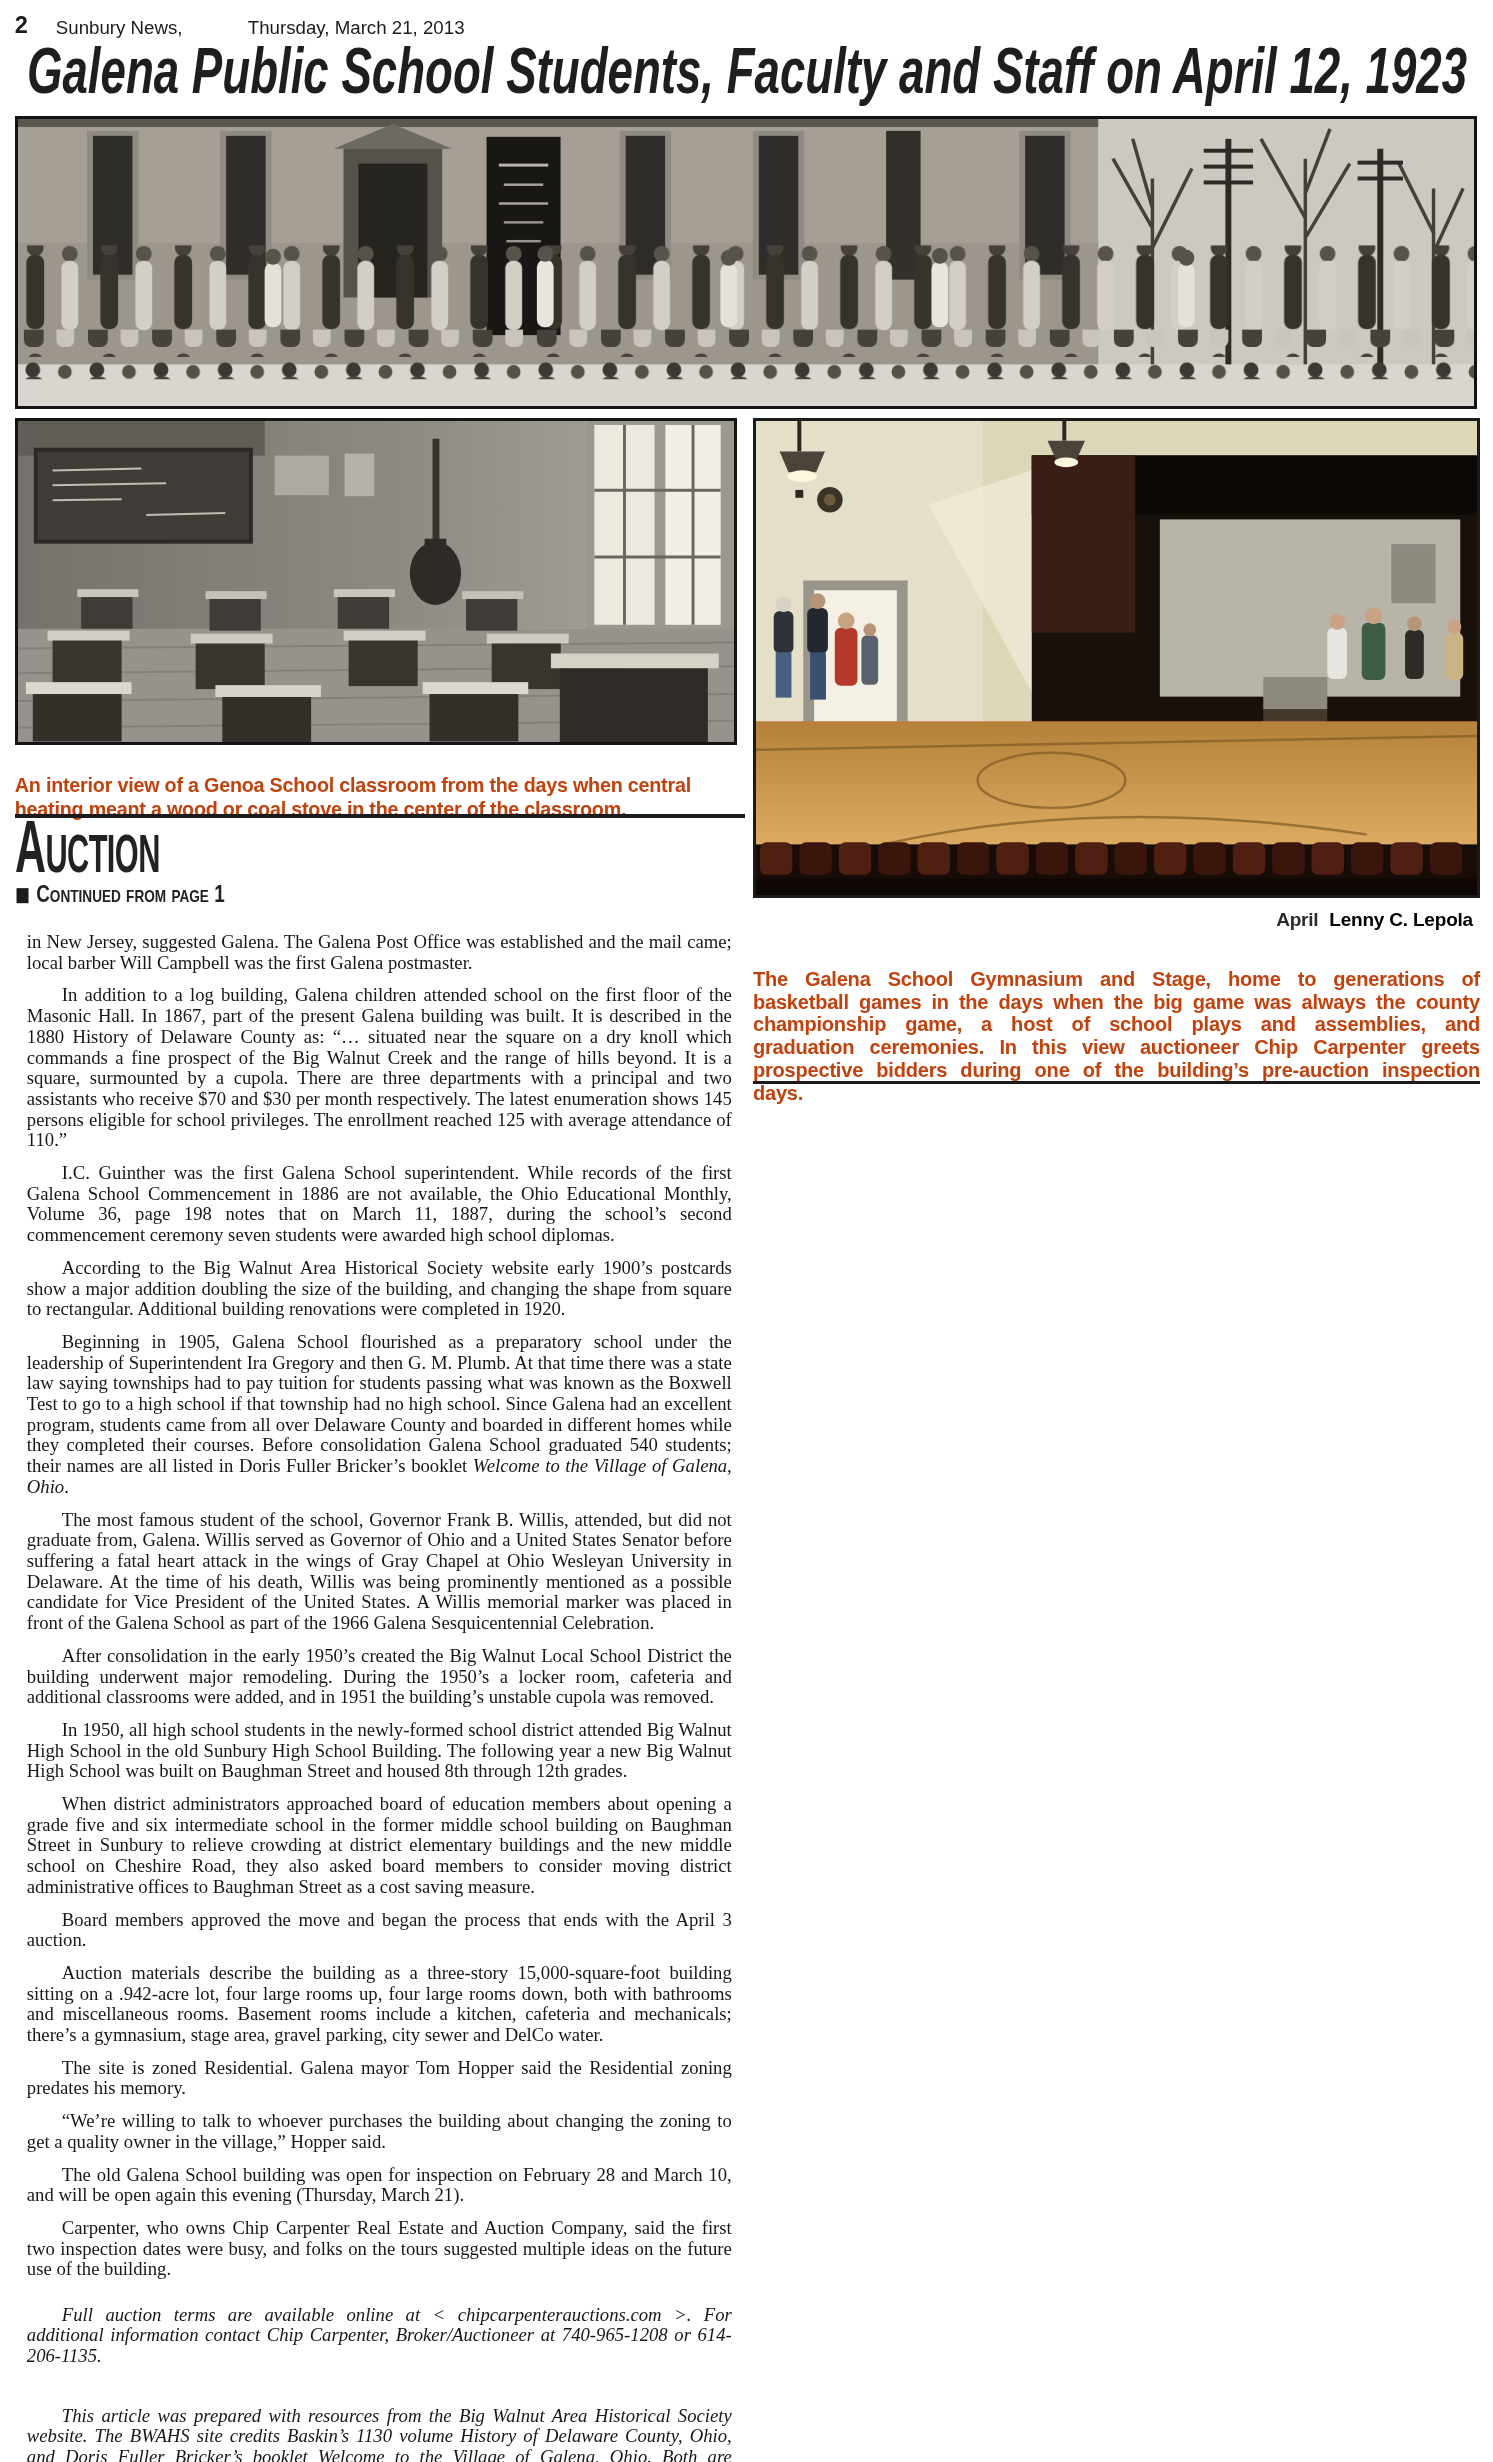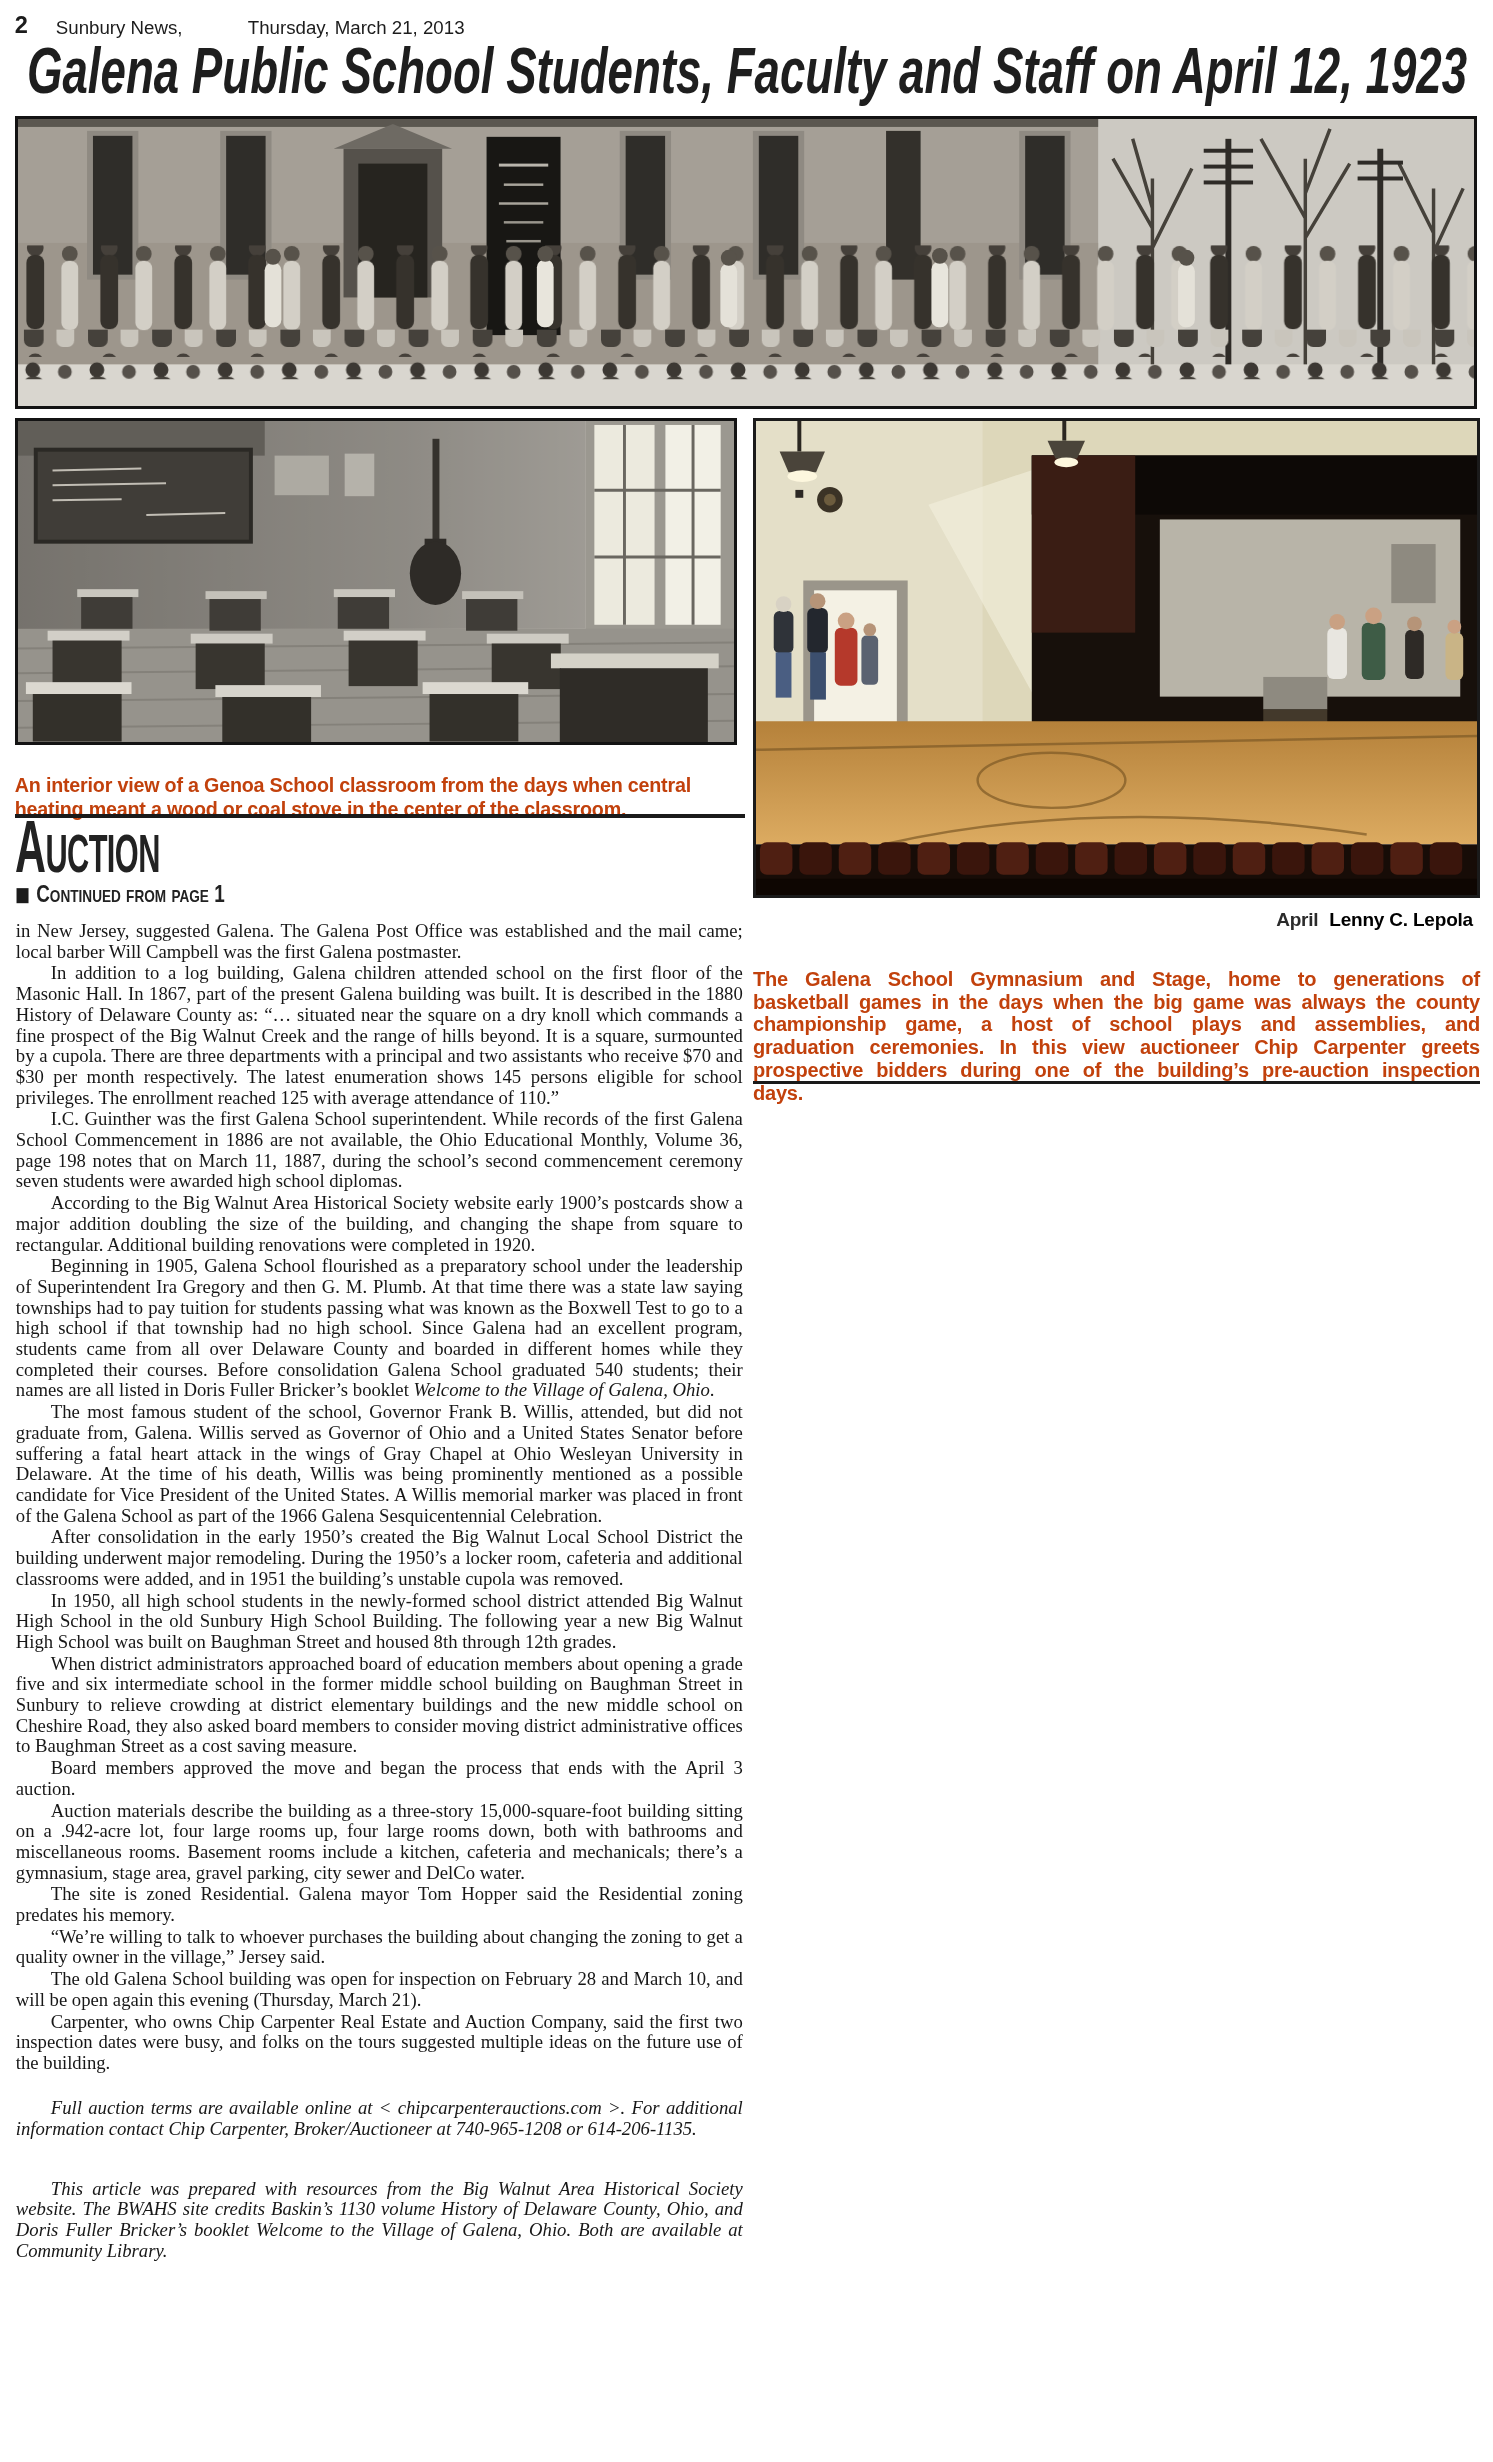--- a/index.html
+++ b/index.html
@@ -47,21 +47,21 @@
   }
   .auction span::first-letter{font-size:74px;}
   .continued{position:absolute;top:881px;left:14.8px;display:flex;align-items:center;
              transform:scaleX(0.8);transform-origin:0 0;white-space:nowrap;}
   .sq{display:inline-block;font-size:19.7px;line-height:19.7px;color:#1b1b1b;margin-right:7.9px;
       font-family:"DejaVu Sans",sans-serif;}
   .ctext{font-family:"Liberation Sans",sans-serif;font-weight:700;font-size:23.6px;
          font-variant:small-caps;letter-spacing:0;color:#222;}
   .article-body{position:absolute;top:920px;left:14.8px;width:729px;
                 font-size:18.7px;line-height:20.7px;text-align:justify;color:#171717;}
-  .para{margin:1px;text-indent:35px;}
+  .para{margin:12px;text-indent:35px;}
   .para.noindent{text-indent:0;}
   .para.italic{font-style:italic;}
   .para.sp1{margin-top:24.6px;}
   .para.sp2{margin-top:39px;}
 </style>
 </head>
 <body>
 
 <div class="pagehead">
   <span class="pagenum">2</span>
@@ -380,19 +380,19 @@
     <p class="para"><span>I.C. Guinther was the first Galena School superintendent. While records of the first Galena School Commencement in 1886 are not available, the Ohio Educational Monthly, Volume 36, page 198 notes that on March 11, 1887, during the school’s second commencement ceremony seven students were awarded high school diplomas.</span></p>
     <p class="para"><span>According to the Big Walnut Area Historical Society website early 1900’s postcards show a major addition doubling the size of the building, and changing the shape from square to rectangular. Additional building renovations were completed in 1920.</span></p>
     <p class="para"><span>Beginning in 1905, Galena School flourished as a preparatory school under the leadership of Superintendent Ira Gregory and then G. M. Plumb. At that time there was a state law saying townships had to pay tuition for students passing what was known as the Boxwell Test to go to a high school if that township had no high school. Since Galena had an excellent program, students came from all over Delaware County and boarded in different homes while they completed their courses. Before consolidation Galena School graduated 540 students; their names are all listed in Doris Fuller Bricker’s booklet </span><span style="font-style: italic;">Welcome to the Village of Galena, Ohio</span><span>.</span></p>
     <p class="para"><span>The most famous student of the school, Governor Frank B. Willis, attended, but did not graduate from, Galena. Willis served as Governor of Ohio and a United States Senator before suffering a fatal heart attack in the wings of Gray Chapel at Ohio Wesleyan University in Delaware. At the time of his death, Willis was being prominently mentioned as a possible candidate for Vice President of the United States. A Willis memorial marker was placed in front of the Galena School as part of the 1966 Galena Sesquicentennial Celebration.</span></p>
     <p class="para"><span>After consolidation in the early 1950’s created the Big Walnut Local School District the building underwent major remodeling. During the 1950’s a locker room, cafeteria and additional classrooms were added, and in 1951 the building’s unstable cupola was removed.</span></p>
     <p class="para"><span>In 1950, all high school students in the newly-formed school district attended Big Walnut High School in the old Sunbury High School Building. The following year a new Big Walnut High School was built on Baughman Street and housed 8th through 12th grades.</span></p>
     <p class="para"><span>When district administrators approached board of education members about opening a grade five and six intermediate school in the former middle school building on Baughman Street in Sunbury to relieve crowding at district elementary buildings and the new middle school on Cheshire Road, they also asked board members to consider moving district administrative offices to Baughman Street as a cost saving measure.</span></p>
     <p class="para"><span>Board members approved the move and began the process that ends with the April 3 auction.</span></p>
     <p class="para"><span>Auction materials describe the building as a three-story 15,000-square-foot building sitting on a .942-acre lot, four large rooms up, four large rooms down, both with bathrooms and miscellaneous rooms. Basement rooms include a kitchen, cafeteria and mechanicals; there’s a gymnasium, stage area, gravel parking, city sewer and DelCo water.</span></p>
     <p class="para"><span>The site is zoned Residential. Galena mayor Tom Hopper said the Residential zoning predates his memory.</span></p>
-    <p class="para"><span>“We’re willing to talk to whoever purchases the building about changing the zoning to get a quality owner in the village,” Jersey said.</span></p>
+    <p class="para"><span>“We’re willing to talk to whoever purchases the building about changing the zoning to get a quality owner in the village,” Hopper said.</span></p>
     <p class="para"><span>The old Galena School building was open for inspection on February 28 and March 10, and will be open again this evening (Thursday, March 21).</span></p>
     <p class="para"><span>Carpenter, who owns Chip Carpenter Real Estate and Auction Company, said the first two inspection dates were busy, and folks on the tours suggested multiple ideas on the future use of the building.</span></p>
     <p class="para italic sp1"><span>Full auction terms are available online at &lt; chipcarpenterauctions.com &gt;. For additional information contact Chip Carpenter, Broker/Auctioneer at 740-965-1208 or 614-206-1135.</span></p>
     <p class="para italic sp2"><span>This article was prepared with resources from the Big Walnut Area Historical Society website. The BWAHS site credits Baskin’s 1130 volume History of Delaware County, Ohio, and Doris Fuller Bricker’s booklet Welcome to the Village of Galena, Ohio. Both are available at Community Library.</span></p>
   </div>
 
 
 </body></html>

